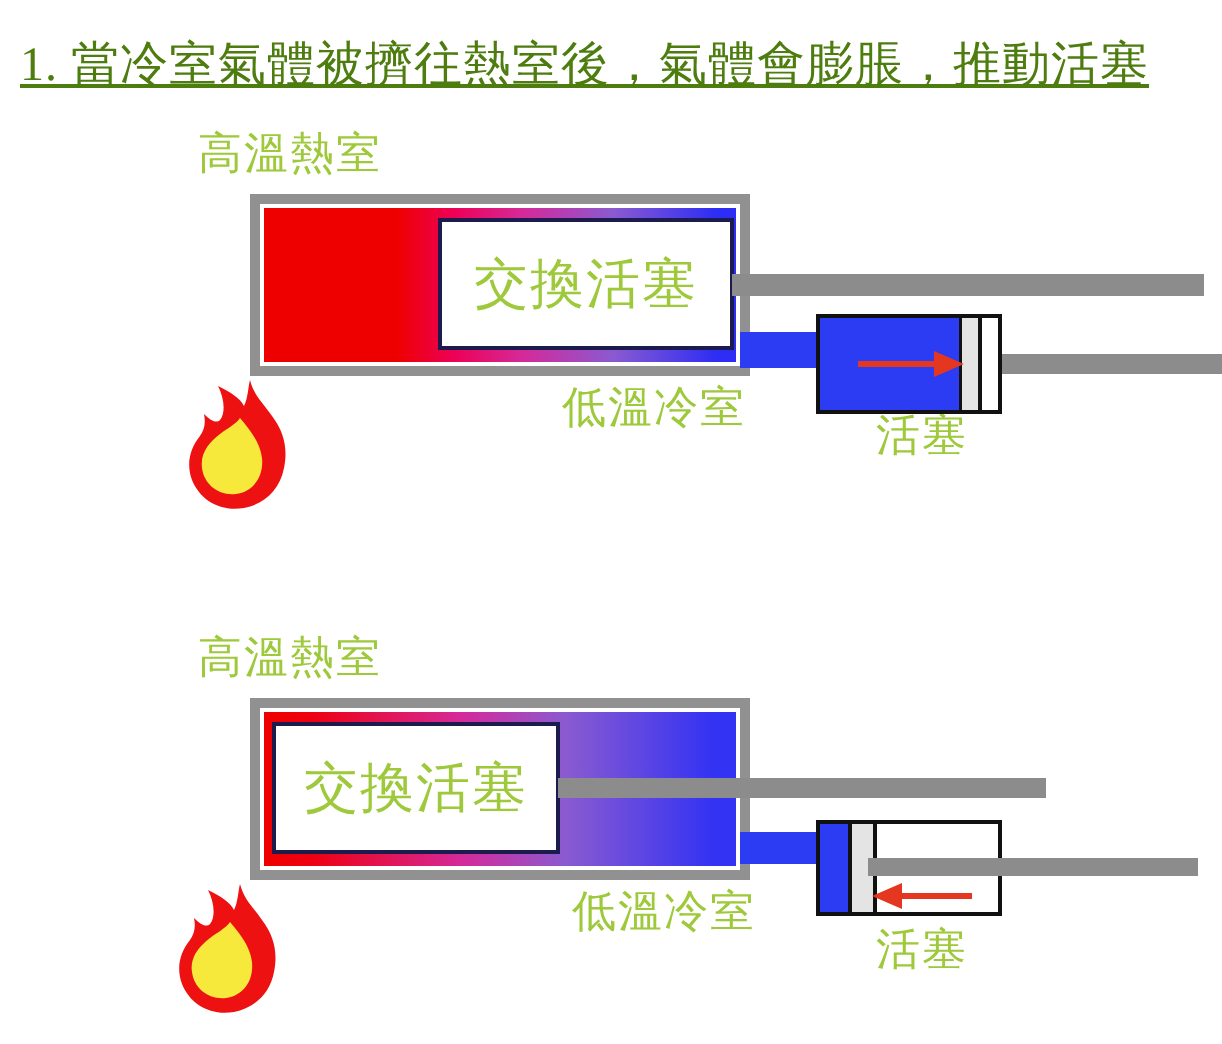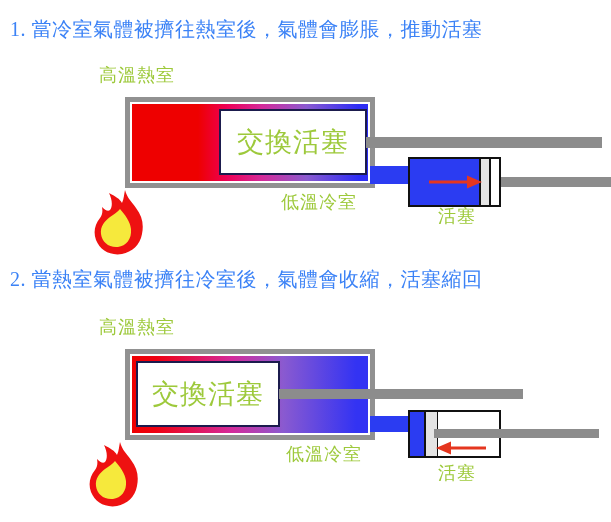--- a/index.html
+++ b/index.html
@@ -1,25 +1,25 @@
 <!DOCTYPE html>
 <html><head>
 <meta charset="utf-8">
 <style>
   html,body{margin:0;padding:0;background:#ffffff;}
   .canvas{
     position:relative;width:611px;height:522px;background:#ffffff;overflow:hidden;
     font-family:"Liberation Serif","DejaVu Serif",serif;
   }
   .caption{
-    position:absolute;left:10px;color:#3b82f6;font-size:20px;letter-spacing:0.5px;white-space:nowrap;
+    position:absolute;left:10px;color:#4d7c0f;font-size:24px;letter-spacing:0.5px;white-space:nowrap;text-decoration:underline;
   }
   .c1{top:16px;} .c2{top:266px;}
   .glabel{
-    position:absolute;color:#9dc93b;font-size:18px;letter-spacing:1px;white-space:nowrap;line-height:1;
+    position:absolute;color:#9dc93b;font-size:22px;letter-spacing:1px;white-space:nowrap;line-height:1;
   }
   .hl1{left:99px;top:66px;} .hl2{left:99px;top:318px;}
   .cl1{left:281px;top:193px;} .cl2{left:286px;top:445px;}
   .pl1{left:438px;top:207px;} .pl2{left:438px;top:464px;}
 
   
   .frame{
     position:absolute;width:250px;height:91px;box-sizing:border-box;
     border:5px solid #919191;background:#ffffff;padding:2px;z-index:1;
   }
@@ -87,21 +87,20 @@
 
   <div class="rod r1b"></div>
   <div class="glabel cl1">低溫冷室</div>
   <div class="glabel pl1">活塞</div>
 
   <svg class="icon fl1" width="52" height="66" viewBox="0 0 52 66">
     <path d="M33 1 C35 9 40 13 44 19 C50 27 52 35 50 45 C48 56 40 63 30 65 C18 67 8 61 4 51 C1 43 3 35 8 29 C10 26 11 23 10 18 C13 21 16 23 18 21 C21 17 20 10 17 4 C23 7 28 10 30 14 C32 10 32 5 33 1 Z" fill="#ee1111"></path>
     <path d="M28 20 C33 26 38 32 39 40 C40 50 34 57 26 58 C17 59 10 53 9 45 C8 37 13 32 18 28 C22 25 26 23 28 20 Z" fill="#f6e93c"></path>
   </svg>
 
-  <div class="caption c2">2.  當熱室氣體被擠往冷室後，氣體會收縮，活塞縮回</div>
   <div class="glabel hl2">高溫熱室</div>
 
   <div class="frame f2">
     <div class="grad g2"></div>
   </div>
 
   <div class="displacer d2">
     <span>交換活塞</span>
   </div>
 

